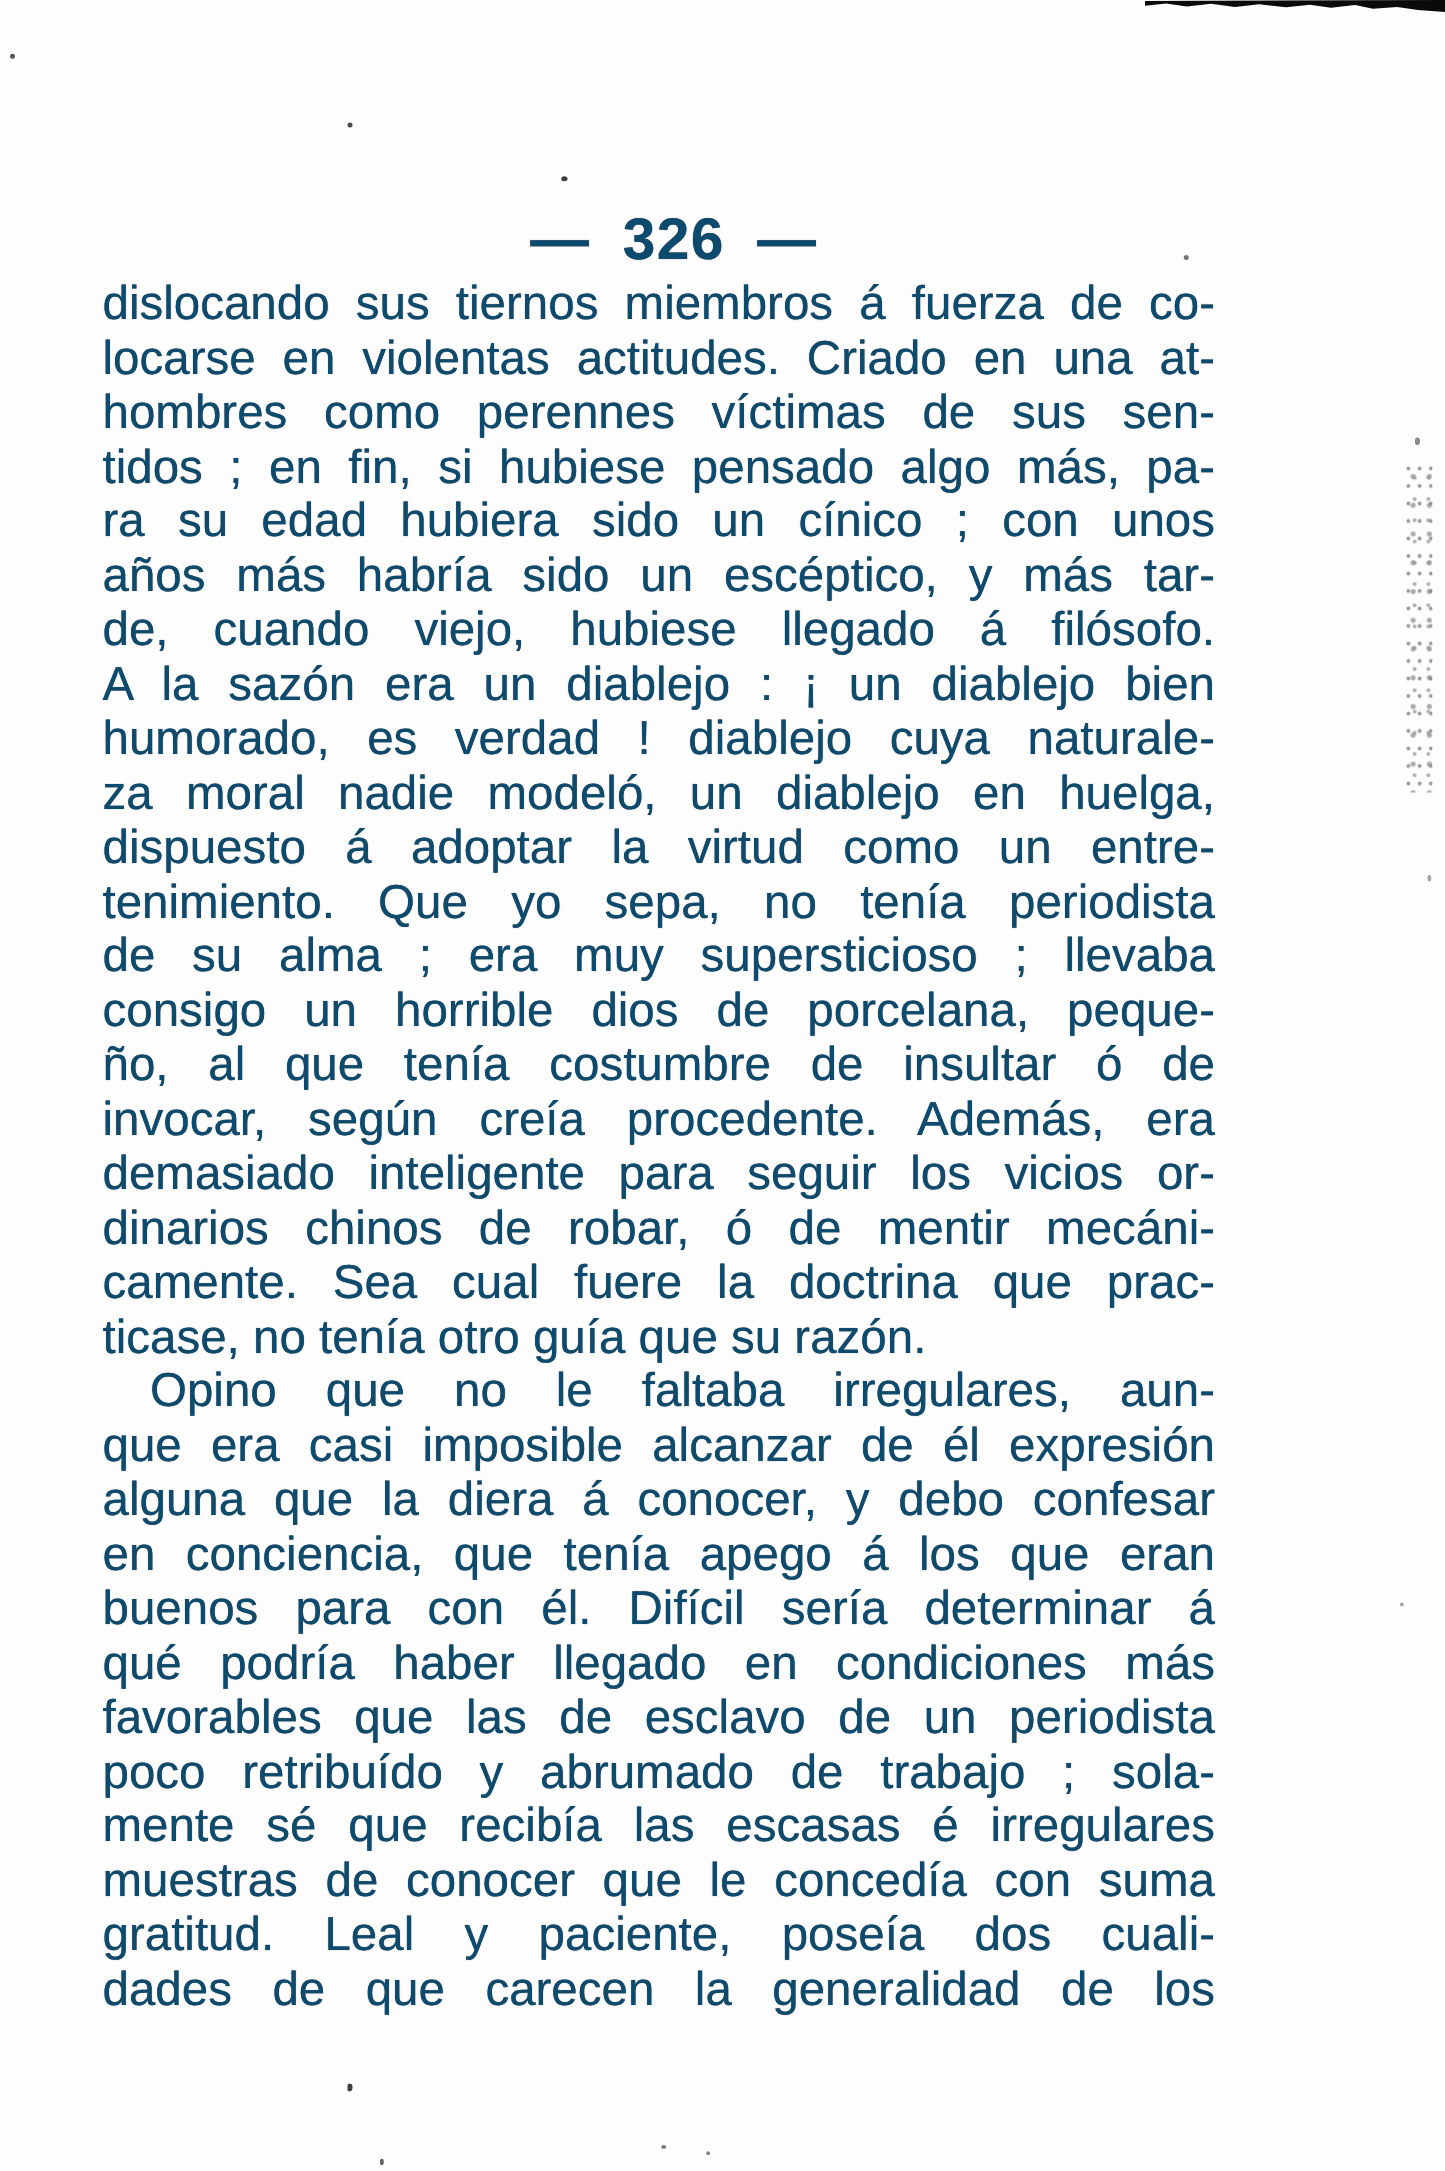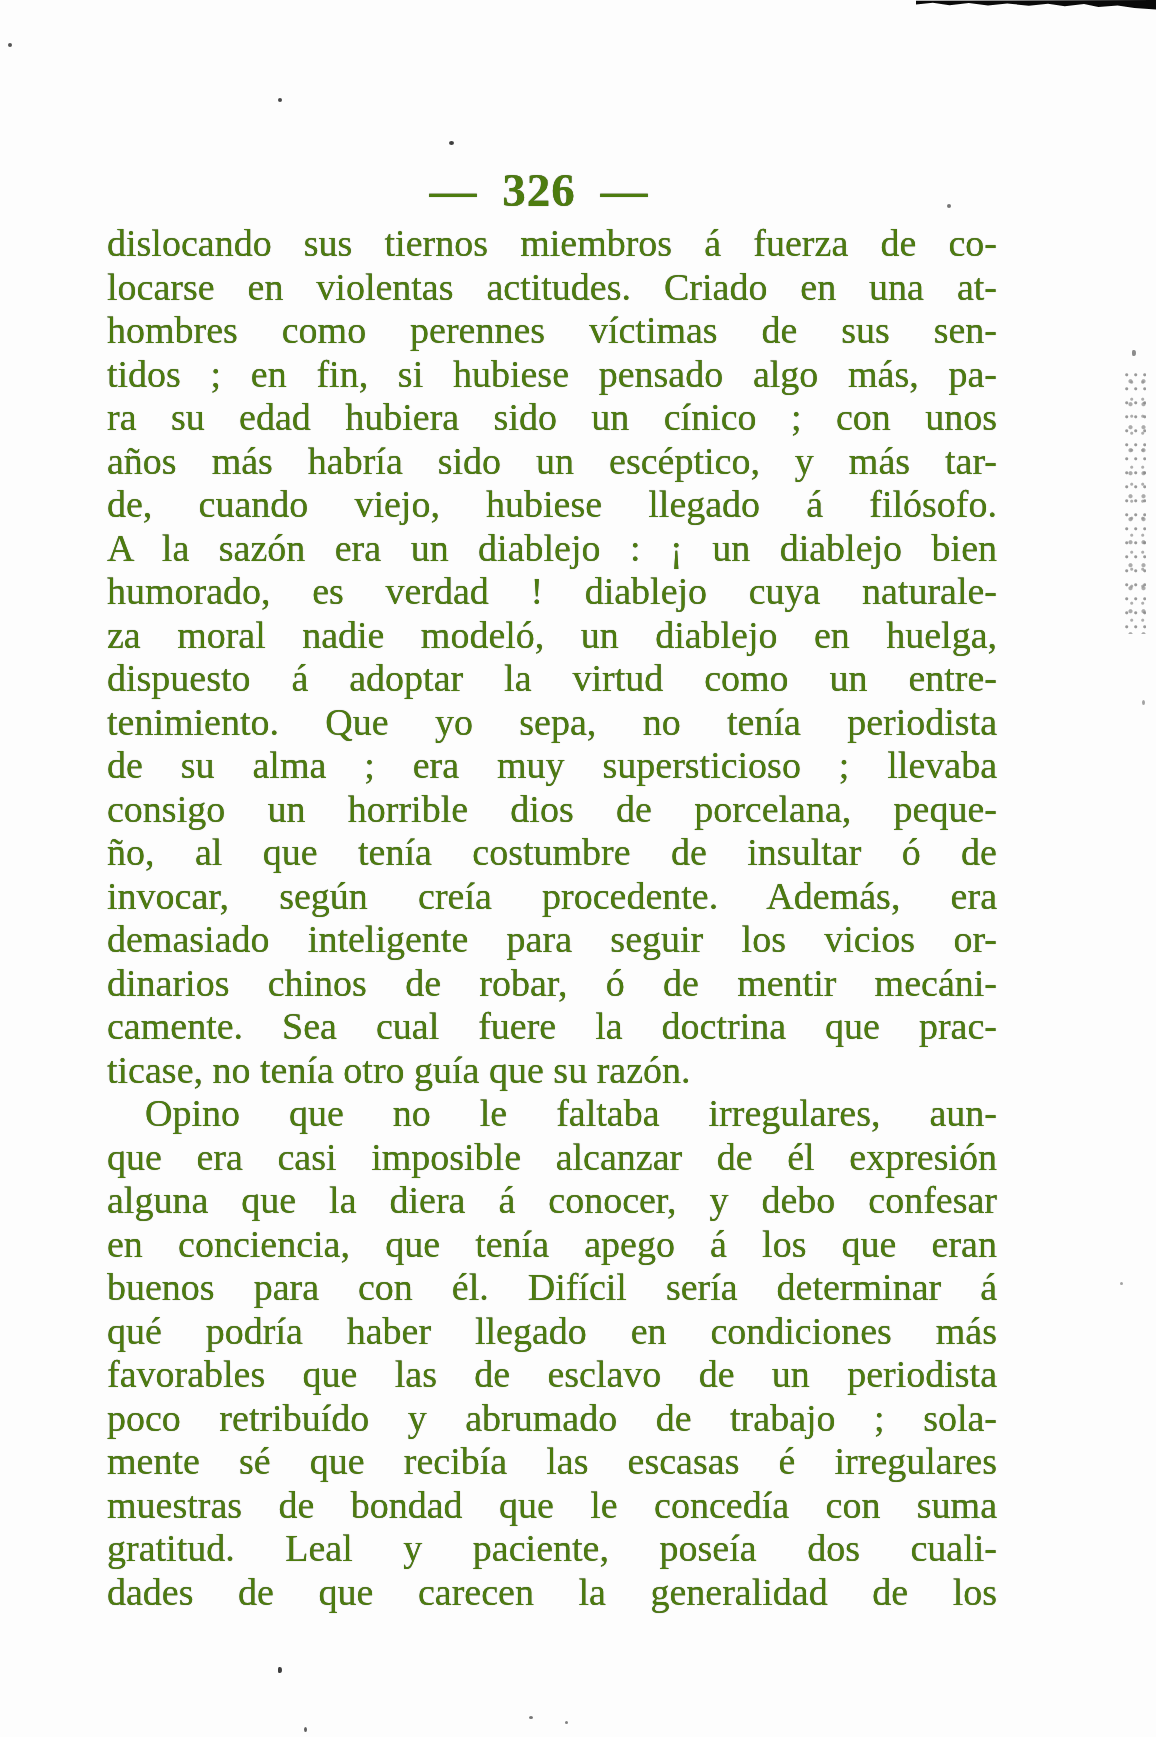--- a/index.html
+++ b/index.html
@@ -6,41 +6,41 @@
     margin: 0;
     padding: 0;
     background: #e8e8e8;
   }
   .page {
     position: relative;
     width: 1156px;
     height: 1737px;
     background: #fdfdfd;
     overflow: hidden;
-    font-family: Liberation Serif, serif;
-    color: #4d7c0f;
+    font-family: Liberation Sans, sans-serif;
+    color: #0c4a6e;
   }
   
   .page-number {
     position: absolute;
     top: 163px;
     left: 94px;
     width: 890px;
     text-align: center;
     font-size: 47px;
     font-weight: bold;
     word-spacing: 12px;
     letter-spacing: 1px;
     text-shadow: 0 0 0.7px rgba(17,17,17,0.8);
   }
   
   .text-block {
     position: absolute;
     top: 222px;
-    left: 107px;
+    left: 82px;
     width: 890px;
     font-size: 38px;
     line-height: 43.5px;
     text-shadow: 0 0 0.7px rgba(17,17,17,0.8);
   }
   .line {
     text-align: justify;
     text-align-last: justify;
     -moz-text-align-last: justify;
     height: 43.5px;
@@ -129,21 +129,21 @@
       <div class="line para-end">ticase, no tenía otro guía que su razón.</div>
       <div class="line indent">Opino que no le faltaba irregulares, aun-</div>
       <div class="line">que era casi imposible alcanzar de él expresión</div>
       <div class="line">alguna que la diera á conocer, y debo confesar</div>
       <div class="line">en conciencia, que tenía apego á los que eran</div>
       <div class="line">buenos para con él. Difícil sería determinar á</div>
       <div class="line">qué podría haber llegado en condiciones más</div>
       <div class="line">favorables que las de esclavo de un periodista</div>
       <div class="line">poco retribuído y abrumado de trabajo ; sola-</div>
       <div class="line">mente sé que recibía las escasas é irregulares</div>
-      <div class="line">muestras de bondad que le concedía con suma</div>
+      <div class="line">muestras de conocer que le concedía con suma</div>
       <div class="line">gratitud. Leal y paciente, poseía dos cuali-</div>
       <div class="line">dades de que carecen la generalidad de los</div>
     </div>
 
   <div class="scan-smudge"></div>
 
   <div class="speck s1"></div>
   <div class="speck s2"></div>
   <div class="speck s3"></div>
   <div class="speck s4"></div>

